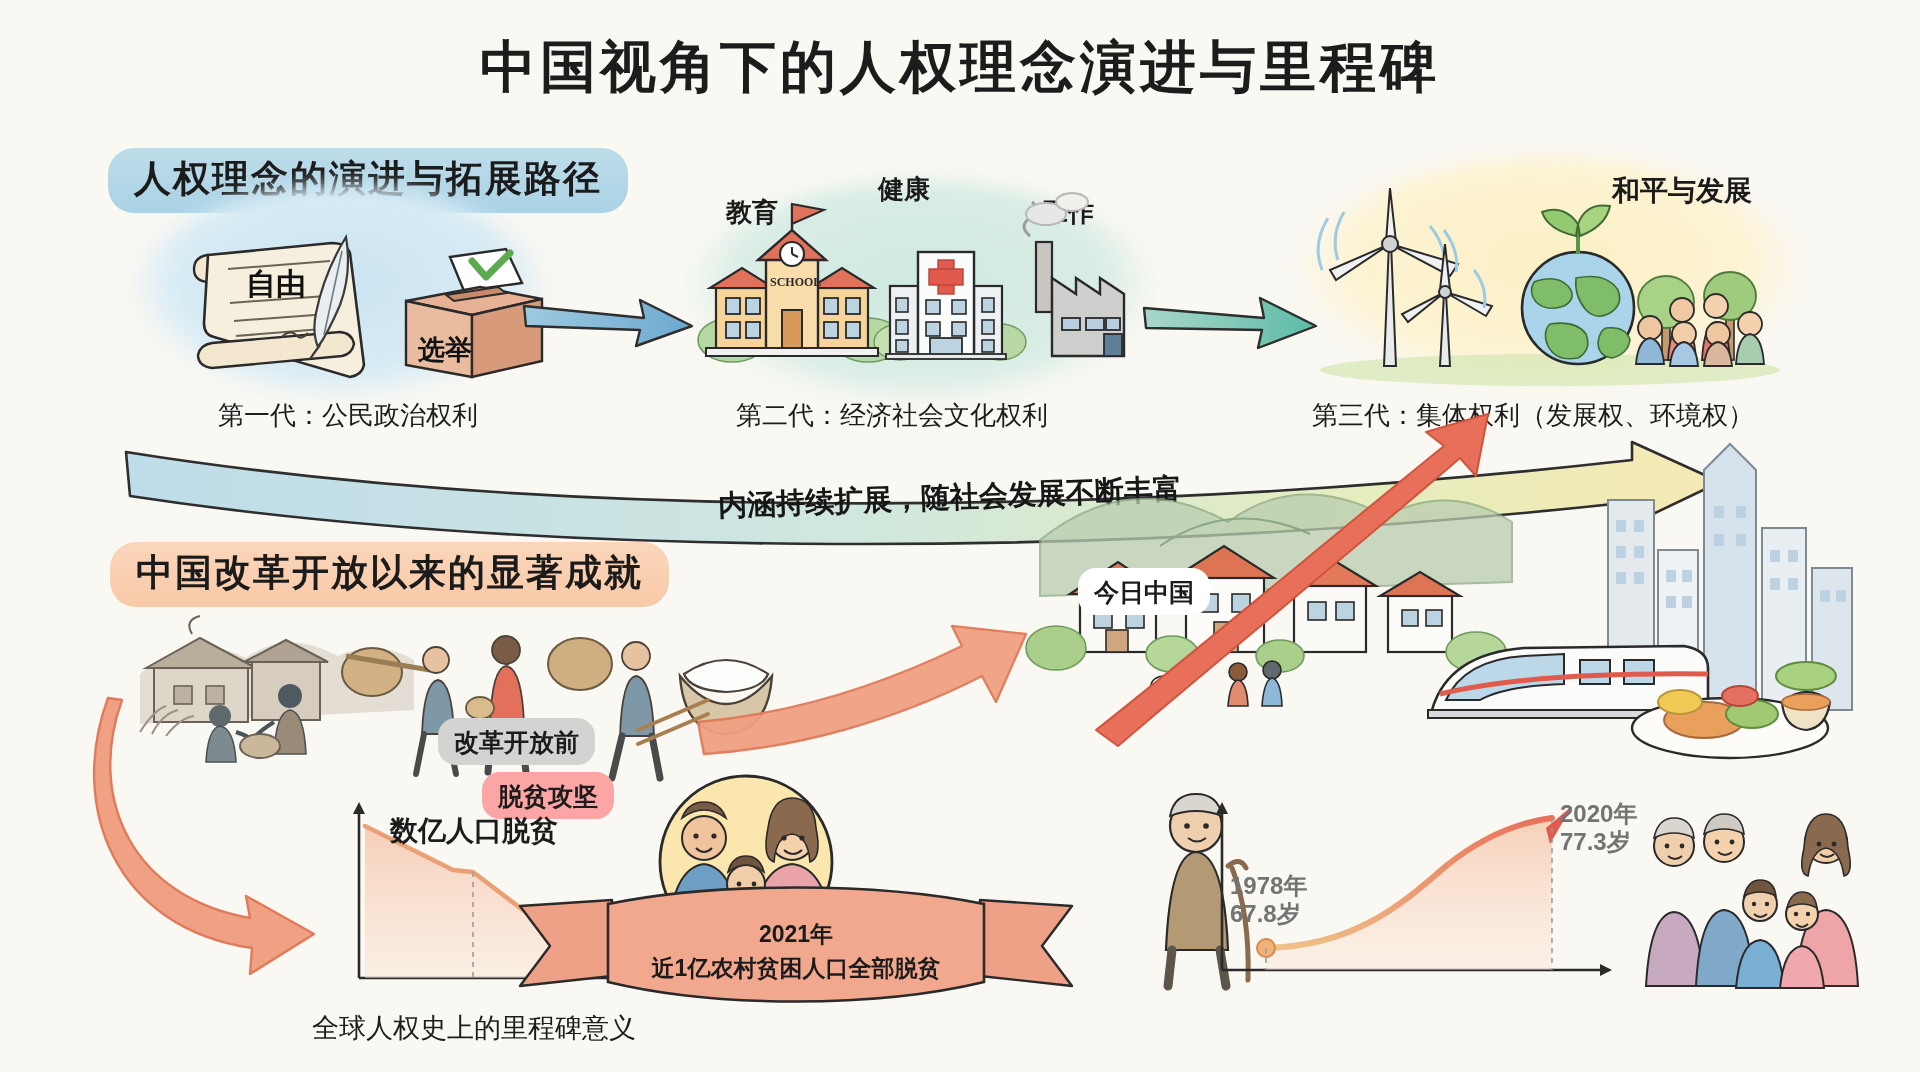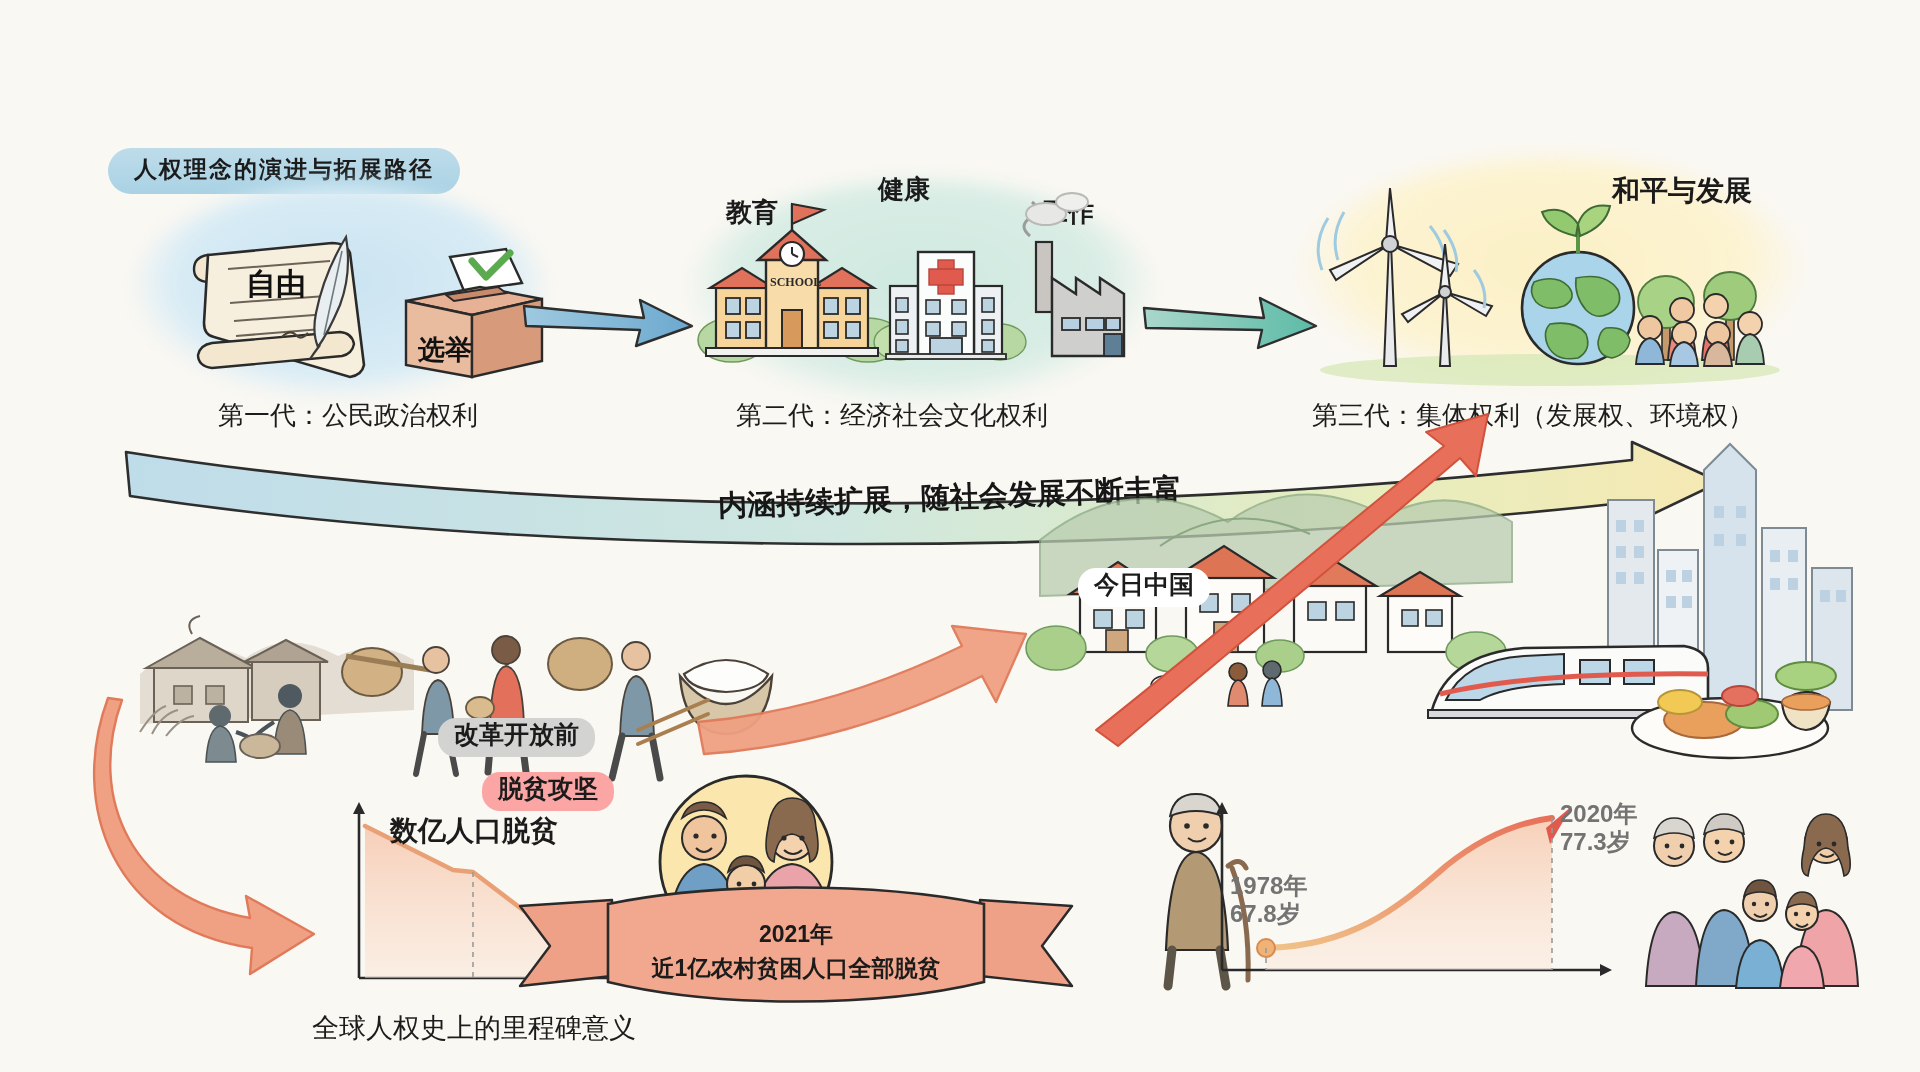--- a/index.html
+++ b/index.html
@@ -14,51 +14,52 @@
   .abs{position:absolute;}
   
   .title{
     left:0;top:30px;width:1920px;text-align:center;
     font-size:56px;font-weight:bold;color:#1c1c1c;
     letter-spacing:4px;
   }
   
   .sec-banner{
     padding:6px 26px 9px 26px;border-radius:26px;
-    font-size:23px;font-weight:bold;color:#1b1b1b;letter-spacing:2px;
+    font-size:37px;font-weight:bold;color:#1b1b1b;letter-spacing:2px;
     display:inline-block;white-space:nowrap;
   }
   .sec-blue{background:linear-gradient(180deg,#bedcea 0%,#a9d2e4 100%);}
   .sec-orange{background:linear-gradient(180deg,#fbd6bb 0%,#f8c9a7 100%);}
   
   .blob{border-radius:50%;filter:blur(9px);}
   .blob1{background:radial-gradient(ellipse at 50% 45%,#cbe4f1 0%,#d7ebf5 55%,rgba(215,235,245,0) 72%);}
   .blob2{background:radial-gradient(ellipse at 50% 45%,#cfe9e0 0%,#d9ede5 55%,rgba(217,237,229,0) 72%);}
   .blob3{background:radial-gradient(ellipse at 50% 45%,#fbf0c5 0%,#fcf3d2 55%,rgba(252,243,210,0) 73%);}
   .caption{
     font-size:26px;color:#1c1c1c;white-space:nowrap;font-weight:500;
   }
   .pill{
-    display:inline-block;padding:0 16px 6px 16px;border-radius:18px;
+    display:inline-block;padding:8px 16px 6px 16px;border-radius:18px;
     font-size:25px;font-weight:bold;color:#1b1b1b;white-space:nowrap;
   }
   .pill-grey{background:#d3d3d1;}
   .pill-yellow{background:#fca5a5;}
   .pill-white{background:#ffffff;border:0;}
   .lbl{font-size:26px;font-weight:bold;color:#1b1b1b;white-space:nowrap;}
   .lbl-sm{font-size:22px;font-weight:bold;color:#737373;white-space:nowrap;line-height:1.15;}
   .foot{font-size:27px;color:#1c1c1c;white-space:nowrap;}
   svg{display:block;overflow:visible;}
   .ribbon-text{font-size:23px;font-weight:bold;fill:#1b1b1b;}
 </style>
 </head>
 <body style="background: rgb(250, 248, 243);">
 
 <div id="stage">
 
+  <div class="abs title">中国视角下的人权理念演进与里程碑</div>
 
   <div class="abs" style="left:108px;top:148px;">
     <span class="sec-banner sec-blue">人权理念的演进与拓展路径</span>
   </div>
 
   <div class="abs blob blob1" style="left:130px;top:185px;width:420px;height:215px;"></div>
 
   <svg class="abs" style="left:150px;top:195px;" width="400" height="185" viewBox="0 0 400 185">
 
     <g>
@@ -267,20 +268,23 @@
         <stop offset="0%" stop-color="#bfdcea"></stop>
         <stop offset="45%" stop-color="#cfe7df"></stop>
         <stop offset="78%" stop-color="#e6edbe"></stop>
         <stop offset="100%" stop-color="#f6e9b4"></stop>
       </linearGradient>
     </defs>
     <path d="M6 12 C420 78, 980 80, 1512 20 L1512 2 L1600 42 L1512 84 L1512 62 C980 120, 420 118, 10 56 Z" fill="url(#flowg)" stroke="#2e2e2e" stroke-width="2.6" stroke-linejoin="round"></path>
   </svg>
   <div class="abs" style="left:600px;top:478px;width:700px;text-align:center;font-size:29px;font-weight:bold;color:#161616;transform:rotate(-2.1deg);">内涵持续扩展，随社会发展不断丰富</div>
 
+  <div class="abs" style="left:110px;top:542px;">
+    <span class="sec-banner sec-orange">中国改革开放以来的显著成就</span>
+  </div>
 
   <svg class="abs" style="left:140px;top:612px;" width="620" height="180" viewBox="0 0 620 180">
 
     <path d="M0 62 q50 -44 106 -16 q40 -30 92 -2 q40 -18 76 4 l0 50 L0 112 Z" fill="#cfc7b8" opacity="0.55"></path>
     <polygon points="6,56 60,26 116,56" fill="#b9ad9c" stroke="#6b6257" stroke-width="2"></polygon>
     <rect x="14" y="56" width="94" height="54" fill="#ded6c9" stroke="#6b6257" stroke-width="2"></rect>
     <rect x="34" y="74" width="18" height="18" fill="#bcb2a2" stroke="#6b6257" stroke-width="1.6"></rect>
     <rect x="66" y="74" width="18" height="18" fill="#bcb2a2" stroke="#6b6257" stroke-width="1.6"></rect>
     <polygon points="104,50 146,28 188,50" fill="#b0a393" stroke="#6b6257" stroke-width="2"></polygon>
     <rect x="112" y="50" width="68" height="58" fill="#d6cdbf" stroke="#6b6257" stroke-width="2"></rect>

